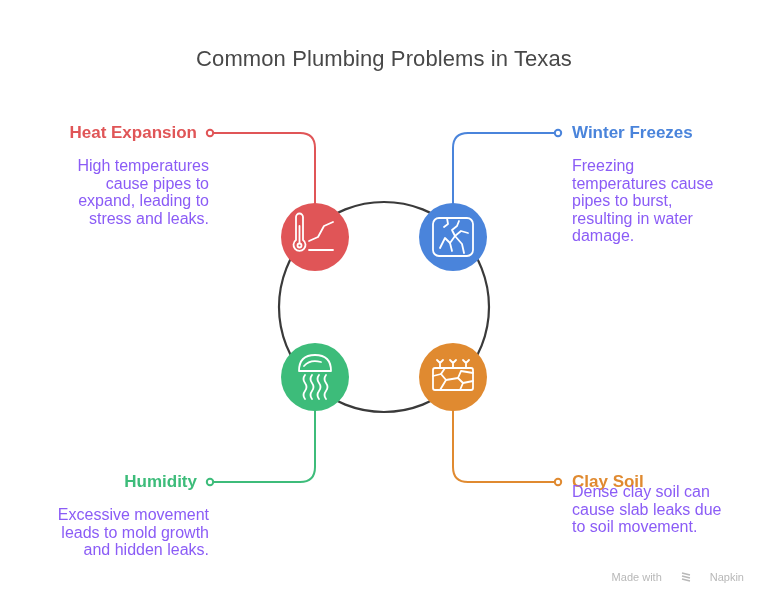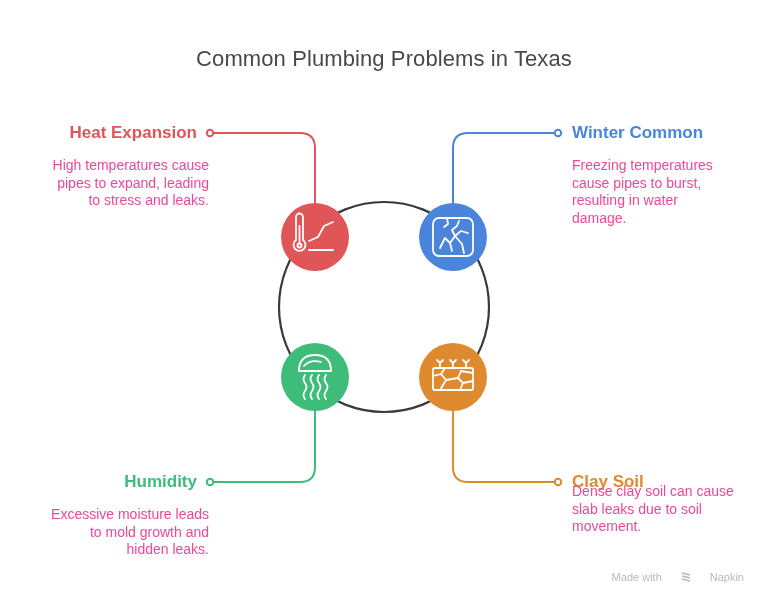--- a/index.html
+++ b/index.html
@@ -1,20 +1,20 @@
 <!DOCTYPE html>
 <html><head>
 <meta charset="utf-8">
 <style>
   html, body { margin: 0; padding: 0; background: #ffffff; }
   body { width: 768px; height: 604px; position: relative; overflow: hidden; font-family: "Liberation Sans", sans-serif; }
   .title { position: absolute; left: 0; width: 768px; top: 46px; text-align: center; font-size: 22px; font-weight: normal; color: #484848; letter-spacing: 0.1px; }
   .diagram { position: absolute; left: 0; top: 0; width: 768px; height: 604px; }
   .label { position: absolute; font-size: 17px; font-weight: bold; white-space: nowrap; }
-  .desc { position: absolute; font-size: 14px; line-height: 17.5px; color: #ec4899; width: 160px; }
+  .desc { position: absolute; font-size: 16px; line-height: 17.5px; color: #8b5cf6; width: 160px; }
   .left { text-align: right; padding-left: 12px; }
   .right { text-align: left; }
   .footer { position: absolute; right: 24px; top: 571px; font-size: 11px; color: #b8b8b8; display: flex; align-items: center; gap: 19px; }
 </style>
 </head>
 <body>
 
 <div class="title">Common Plumbing Problems in Texas</div>
 
 <svg class="diagram" width="768" height="604" viewBox="0 0 768 604">
@@ -85,25 +85,25 @@
       <path d="M446 380 L458 378 L463 383 L460 390"></path>
       <path d="M458 378 L461 371 L473 373"></path>
       <path d="M463 383 L473 381"></path>
     </g>
   </g>
 </svg>
 
 <div class="label left" style="right: 571px; top: 123px; color: rgb(224, 85, 87);">Heat Expansion</div>
 <div class="desc left" style="left:37px; top:157px;">High temperatures cause pipes to expand, leading to stress and leaks.</div>
 
-<div class="label right" style="left: 572px; top: 123px; color: rgb(74, 132, 219);">Winter Common</div>
+<div class="label right" style="left: 572px; top: 123px; color: rgb(74, 132, 219);">Winter Freezes</div>
 <div class="desc right" style="left:572px; top:157px;">Freezing temperatures cause pipes to burst, resulting in water damage.</div>
 
 <div class="label left" style="right: 571px; top: 472px; color: rgb(61, 188, 122); margin-left: 40px;">Humidity</div>
-<div class="desc left" style="left:37px; top:506px;">Excessive moisture leads to mold growth and hidden leaks.</div>
+<div class="desc left" style="left:37px; top:506px;">Excessive movement leads to mold growth and hidden leaks.</div>
 
 <div class="label right" style="left: 572px; top: 472px; color: rgb(224, 138, 48); text-align: center;">Clay Soil</div>
 <div class="desc right" style="left:572px; top:483px; width:165px;">Dense clay soil can cause slab leaks due to soil movement.</div>
 
 <div class="footer">
   <span>Made with</span>
   <svg width="10" height="10" viewBox="0 0 10 10">
       <path d="M1 1 L9 3 M1 4 L9 6 M1 7 L9 9" stroke="#b8b8b8" stroke-width="1.3" fill="none"></path>
     </svg>
   <span>Napkin</span>

